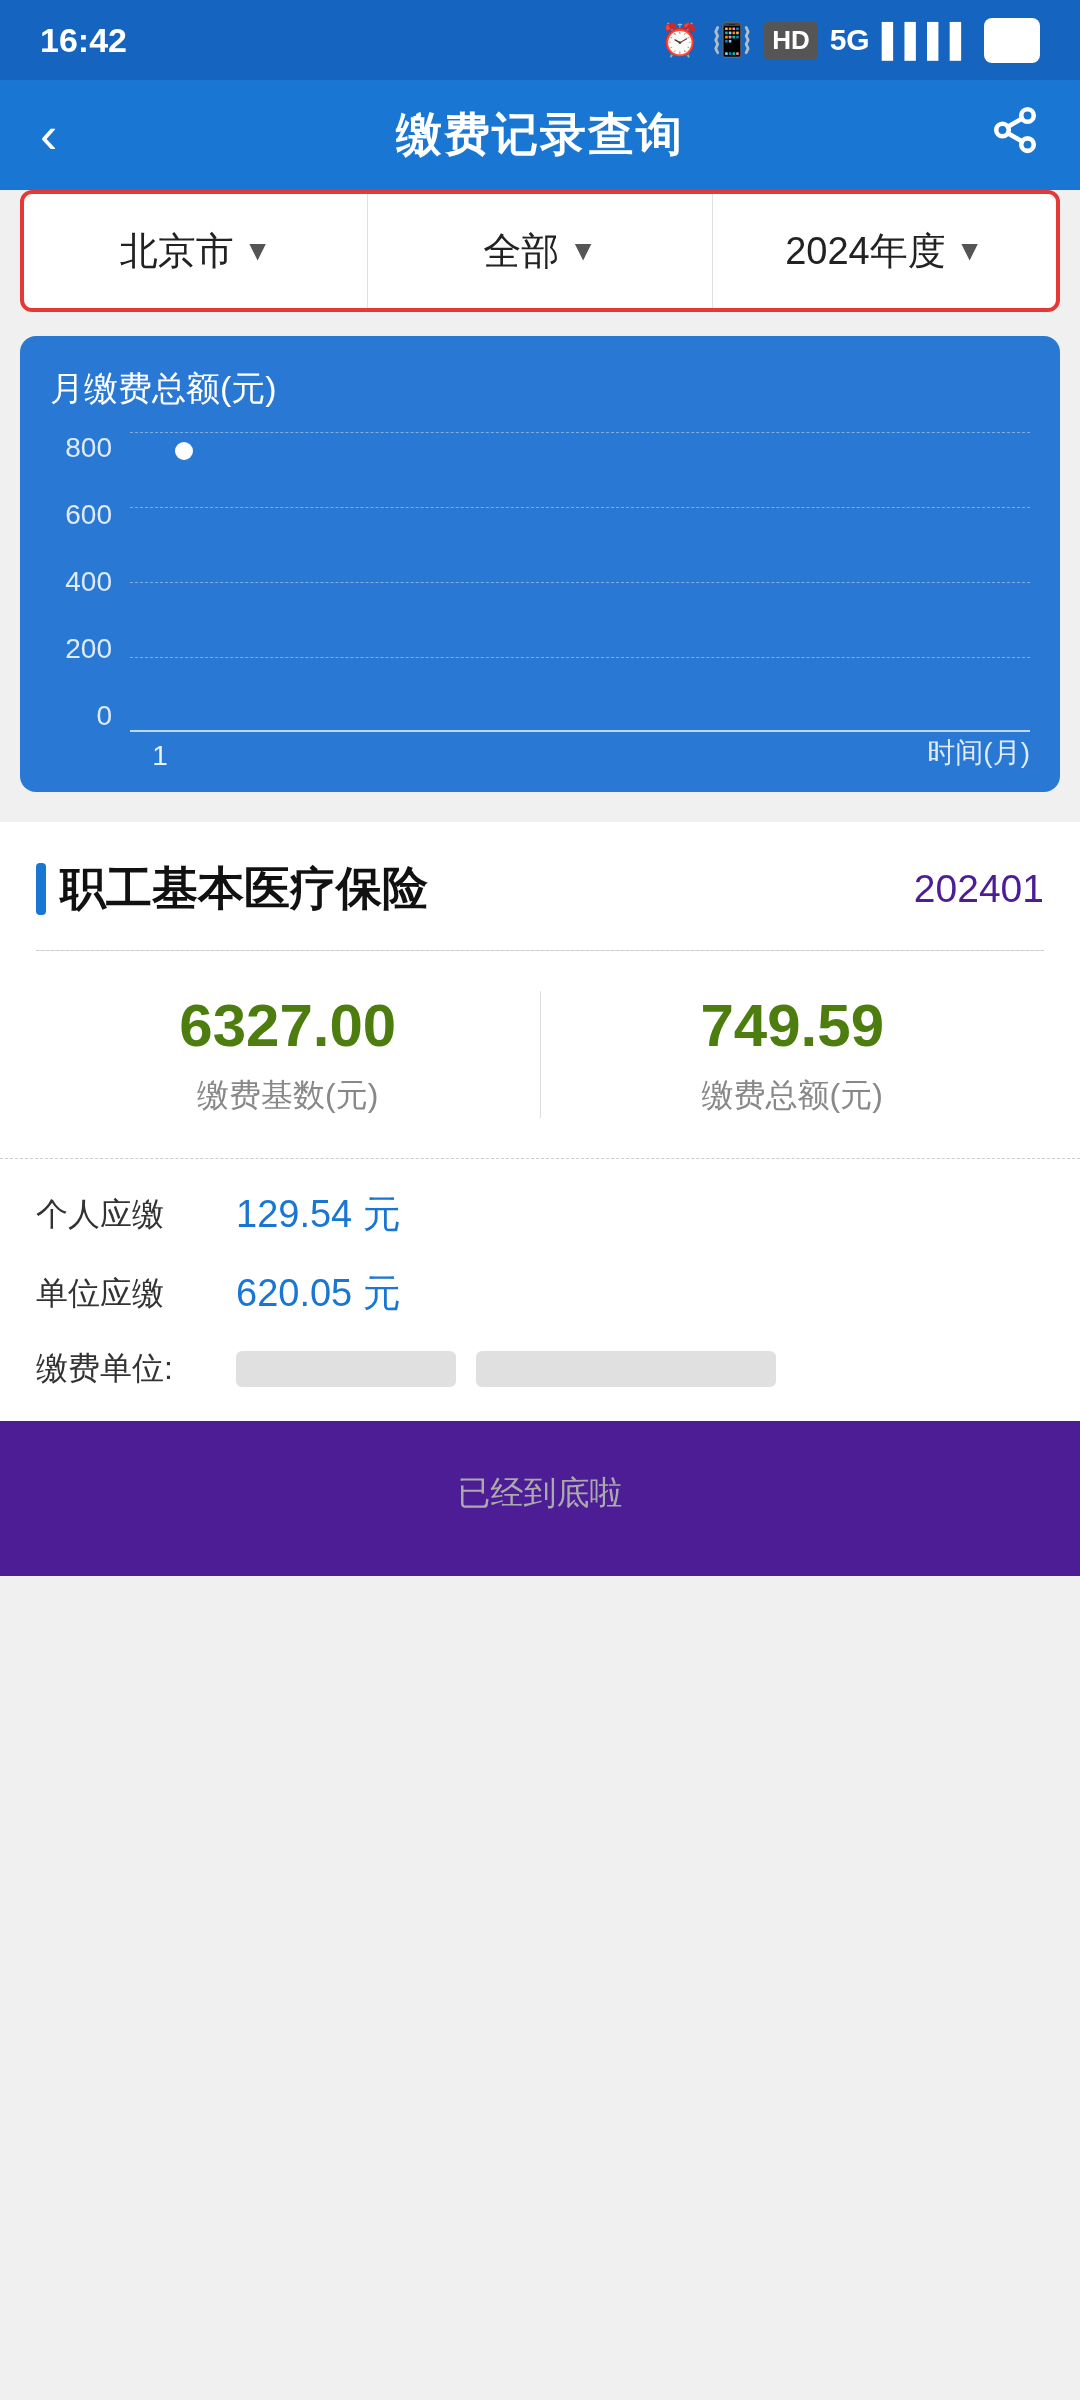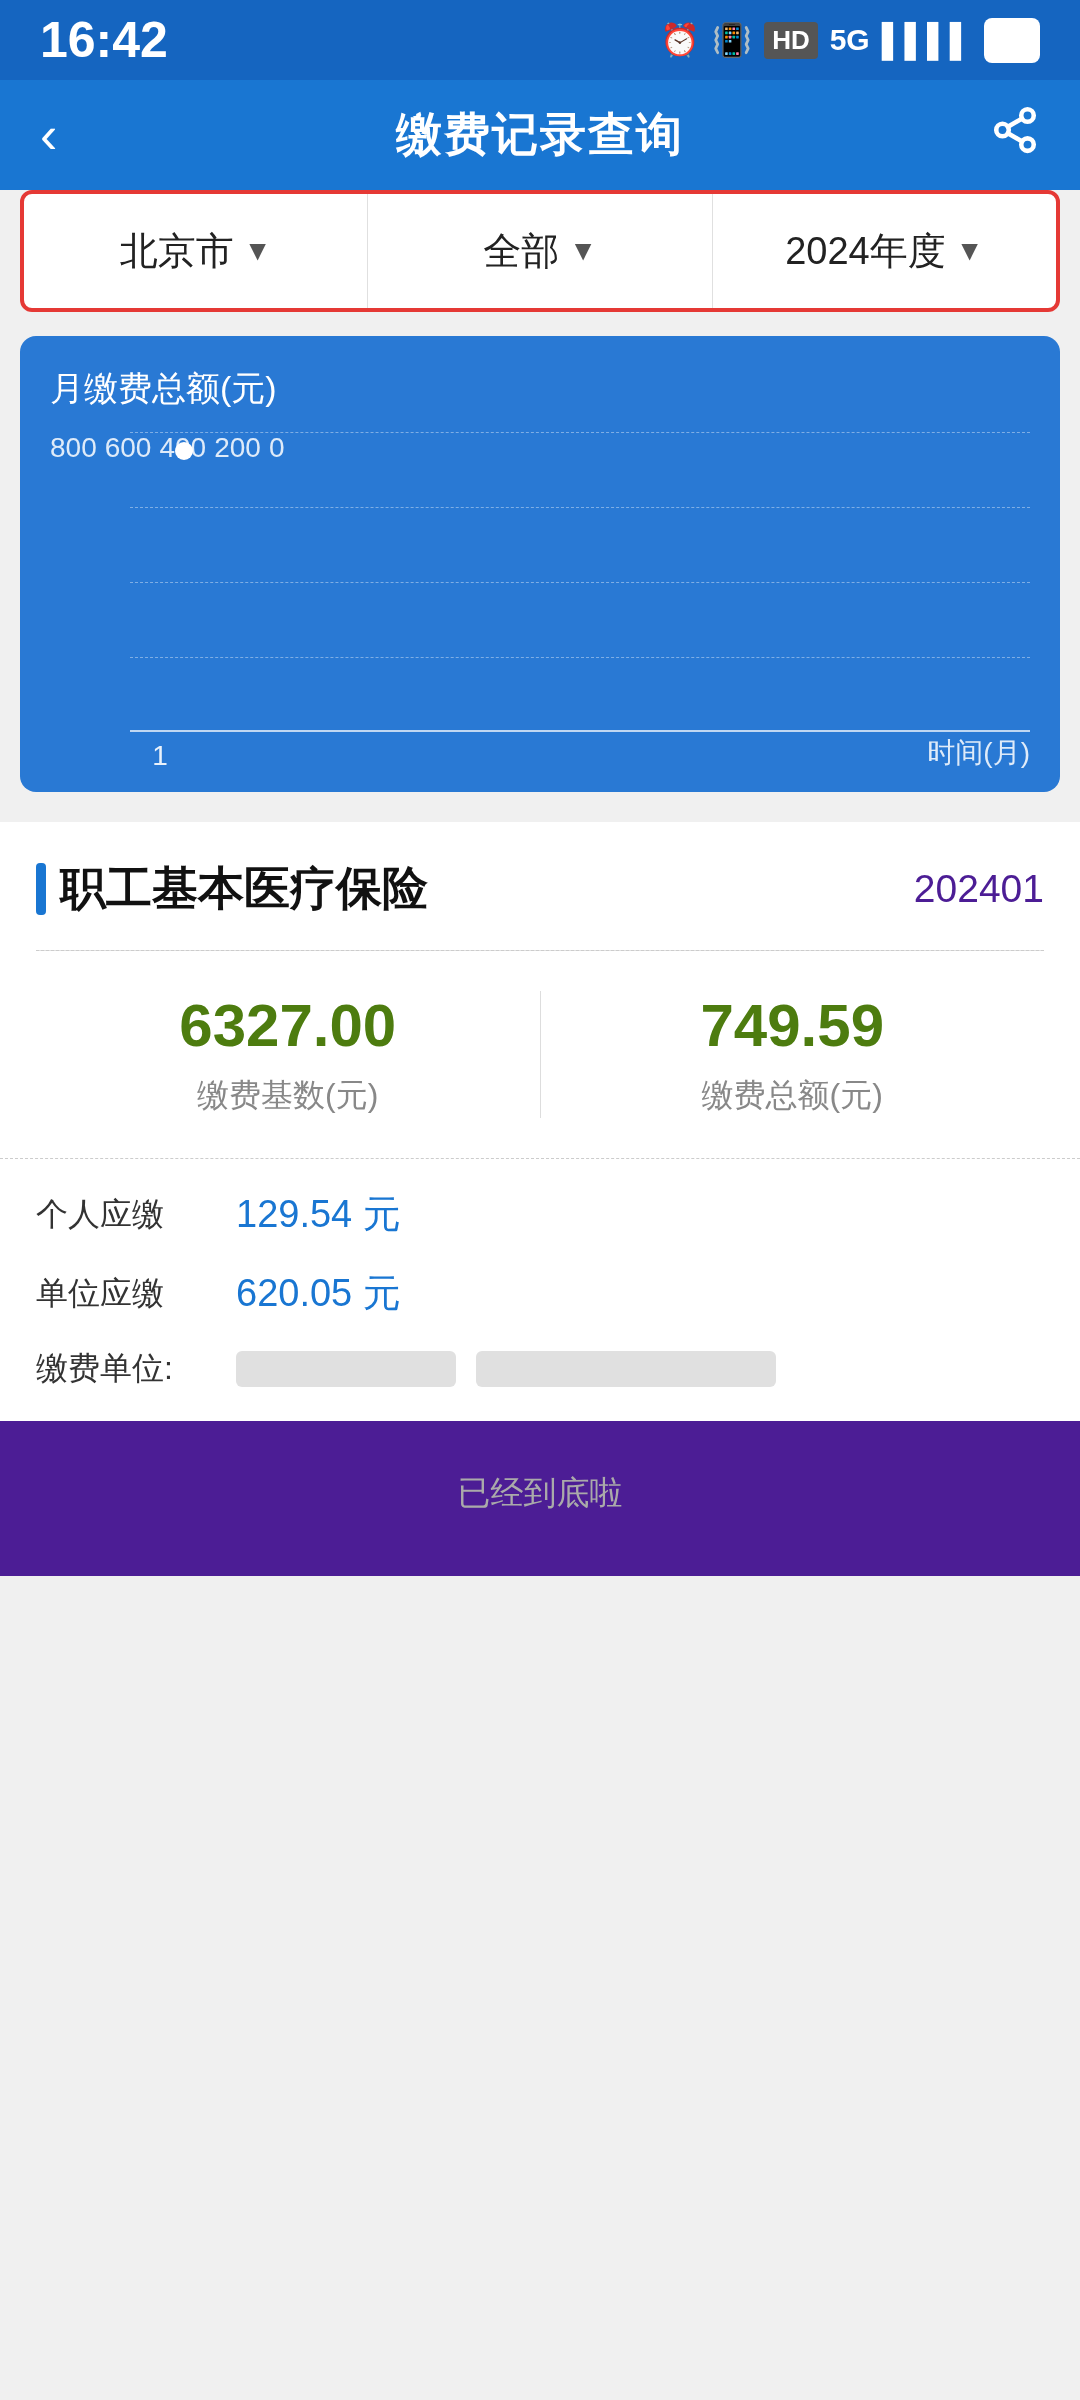--- a/index.html
+++ b/index.html
@@ -16,21 +16,21 @@
     .status-bar {
       background: #1565c0;
       height: 80px;
       display: flex;
       align-items: center;
       justify-content: space-between;
       padding: 0 40px;
     }
     .status-time {
       color: white;
-      font-size: 50px;
+      font-size: 34px;
       font-weight: 600;
     }
     .status-icons {
       display: flex;
       align-items: center;
       gap: 12px;
     }
     .status-icons span {
       color: white;
       font-size: 32px;
@@ -121,21 +121,21 @@
     .chart-area {
       position: relative;
       height: 340px;
     }
     .chart-y-labels {
       position: absolute;
       left: 0;
       top: 0;
       bottom: 40px;
       display: flex;
-      flex-direction: row;
+      flex-direction: column;
       justify-content: space-between;
       width: 70px;
     }
     .chart-y-label {
       color: rgba(255,255,255,0.85);
       font-size: 28px;
       text-align: right;
       padding-right: 8px;
     }
     .chart-plot {

